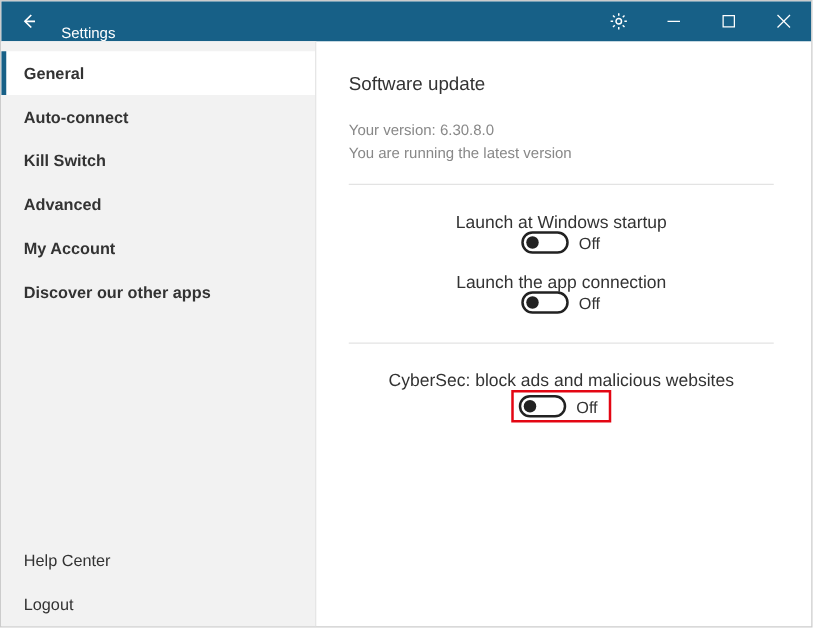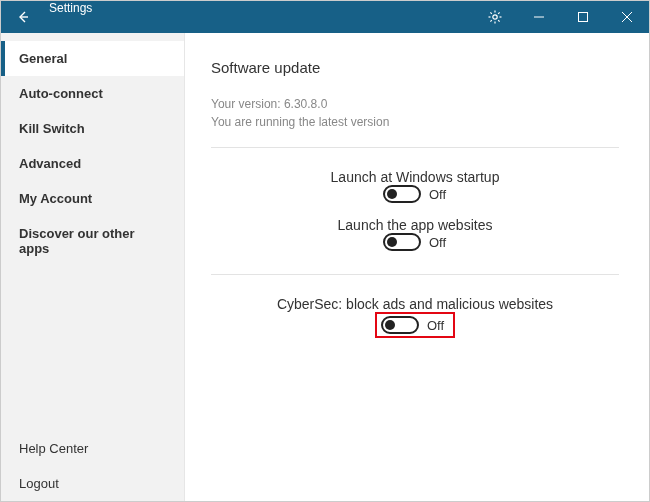--- a/index.html
+++ b/index.html
@@ -9,21 +9,21 @@
     width: 650px;
     height: 502px;
     overflow: hidden;
     border: 1px solid #ccc;
   }
   .titlebar {
     height: 32px;
     background: #176087;
     color: #fff;
     display: flex;
-    align-items: flex-start;
+    align-items: flex-end;
     font-size: 12px;
   }
   .titlebar .back {
     width: 44px;
     height: 32px;
     display: flex;
     align-items: center;
     justify-content: center;
   }
   .titlebar .title {
@@ -37,21 +37,21 @@
     display: flex;
     align-items: center;
     justify-content: center;
   }
   .titlebar svg { display: block; }
   .body {
     display: flex;
     height: calc(100% - 32px);
   }
   .sidebar {
-    width: 184px;
+    width: 252px;
     background: #f2f2f2;
     border-right: 1px solid #e6e6e6;
     display: flex;
     flex-direction: column;
     padding-top: 8px;
   }
   .nav-item {
     font-size: 13px;
     color: #333;
     padding: 10px 18px;
@@ -224,21 +224,21 @@
       <div class="label">Launch at Windows startup</div>
       <div class="toggle-wrap">
         <div class="toggle off">
             <div class="knob"></div>
           </div>
         <div class="toggle-text">Off</div>
       </div>
     </div>
 
     <div class="row">
-      <div class="label">Launch the app websites</div>
+      <div class="label">Launch the app connection</div>
       <div class="toggle-wrap">
         <div class="toggle off">
             <div class="knob"></div>
           </div>
         <div class="toggle-text">Off</div>
       </div>
     </div>
 
     <hr class="divider">
 

